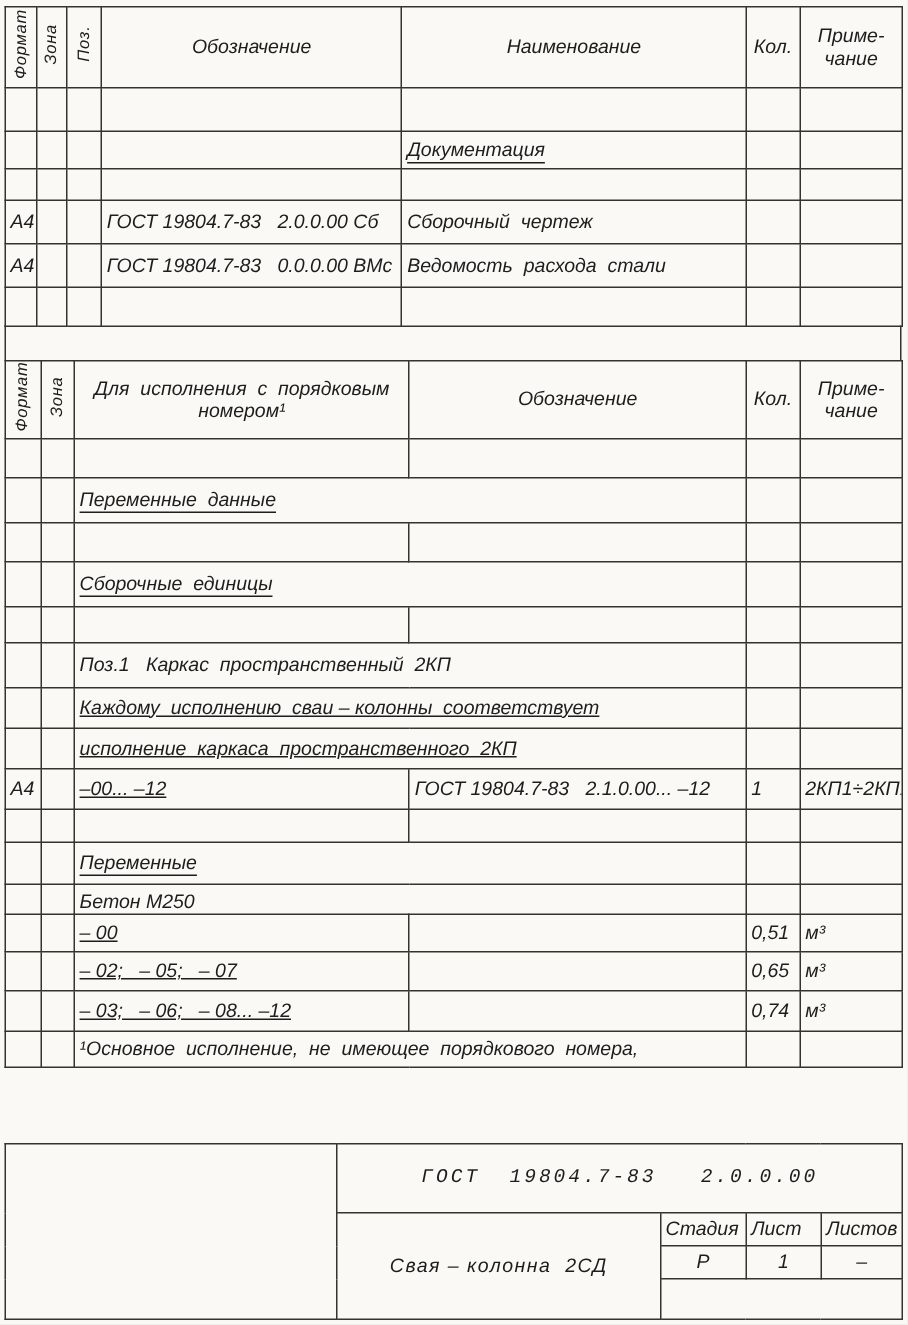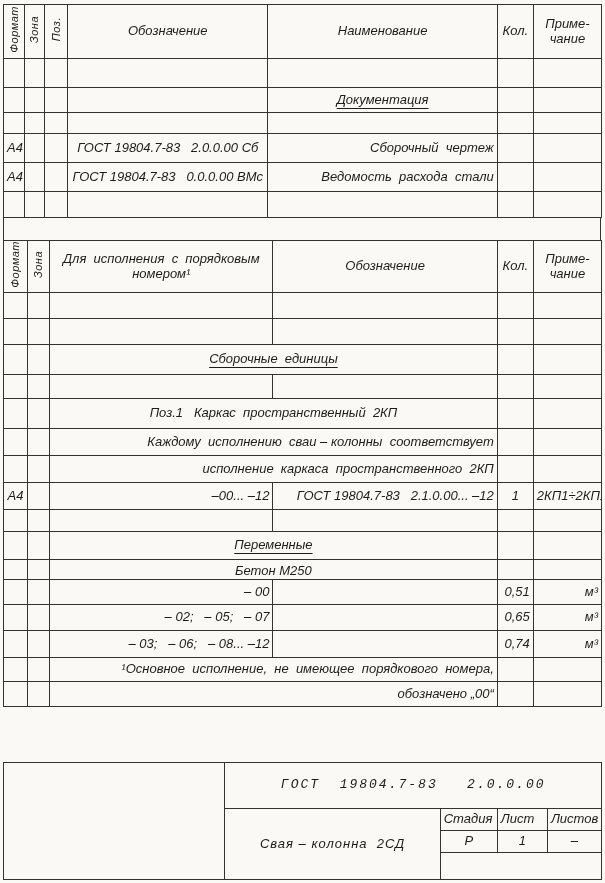--- a/index.html
+++ b/index.html
@@ -13,24 +13,24 @@
   table.t td,table.t th{
     border:1.4px solid #35332e;padding:0 3px;font-weight:normal;
     font-size:13px;font-style:italic;overflow:hidden;white-space:pre-wrap;
     vertical-align:middle;line-height:1.15;
   }
   .hdr th{text-align:center;}
   .vert{
     writing-mode:vertical-rl;transform:rotate(180deg);
     font-size:11px;display:inline-block;letter-spacing:.5px;
   }
-  .c{text-align:center;margin-top:39px;}
-  .l{text-align:right;}
+  .c{text-align:left;margin-top:39px;}
+  .l{text-align:left;}
   .pl1{padding-left:14px;}
-  .pl2{padding-left:30px;}
+  .pl2{padding-left:30px;text-decoration:underline;}
   .u{text-decoration:underline;text-underline-offset:4px;text-decoration-thickness:1.3px;}
   .small{font-size:11px;}
   .gapband{
     position:absolute;left:3px;width:596px;height:23px;top:217px;
     border-left:1.8px solid #35332e;border-right:1.8px solid #35332e;
   }
   .docnum{
     font-size:20px;font-weight:bold;letter-spacing:2px;text-align:center;font-family:Liberation Mono, monospace;
   }
   .prodname{font-size:16px;text-align:center;letter-spacing:1px;}
@@ -143,20 +143,27 @@
 чание</th>
     </tr>
     <tr style="height:26px">
       <td></td>
           <td></td>
           <td></td>
       <td></td>
           <td></td>
           <td></td>
     </tr>
+    <tr style="height:30px">
+      <td></td>
+          <td></td>
+      <td class="c" colspan="2"><span class="u">Переменные  данные</span></td>
+      <td></td>
+          <td></td>
+    </tr>
     <tr style="height:26px">
       <td></td>
           <td></td>
           <td></td>
       <td></td>
           <td></td>
           <td></td>
     </tr>
     <tr style="height:30px">
       <td></td>
@@ -245,27 +252,20 @@
           <td></td>
       <td class="l pl2">– 03;   – 06;   – 08... –12</td>
       <td></td>
       <td class="l">0,74</td>
       <td class="l">м³</td>
     </tr>
     <tr style="height:24px">
       <td></td>
           <td></td>
       <td class="l pl1" colspan="2">¹Основное  исполнение,  не  имеющее  порядкового  номера,</td>
-      <td></td>
-          <td></td>
-    </tr>
-    <tr style="height:25px">
-      <td></td>
-          <td></td>
-      <td class="l pl1" colspan="2">обозначено „00“</td>
       <td></td>
           <td></td>
     </tr>
   </tbody>
     </table>
 
   <table class="t abs" style="top:762px">
     <colgroup>
       <col style="width:221px">
         <col style="width:215px">

